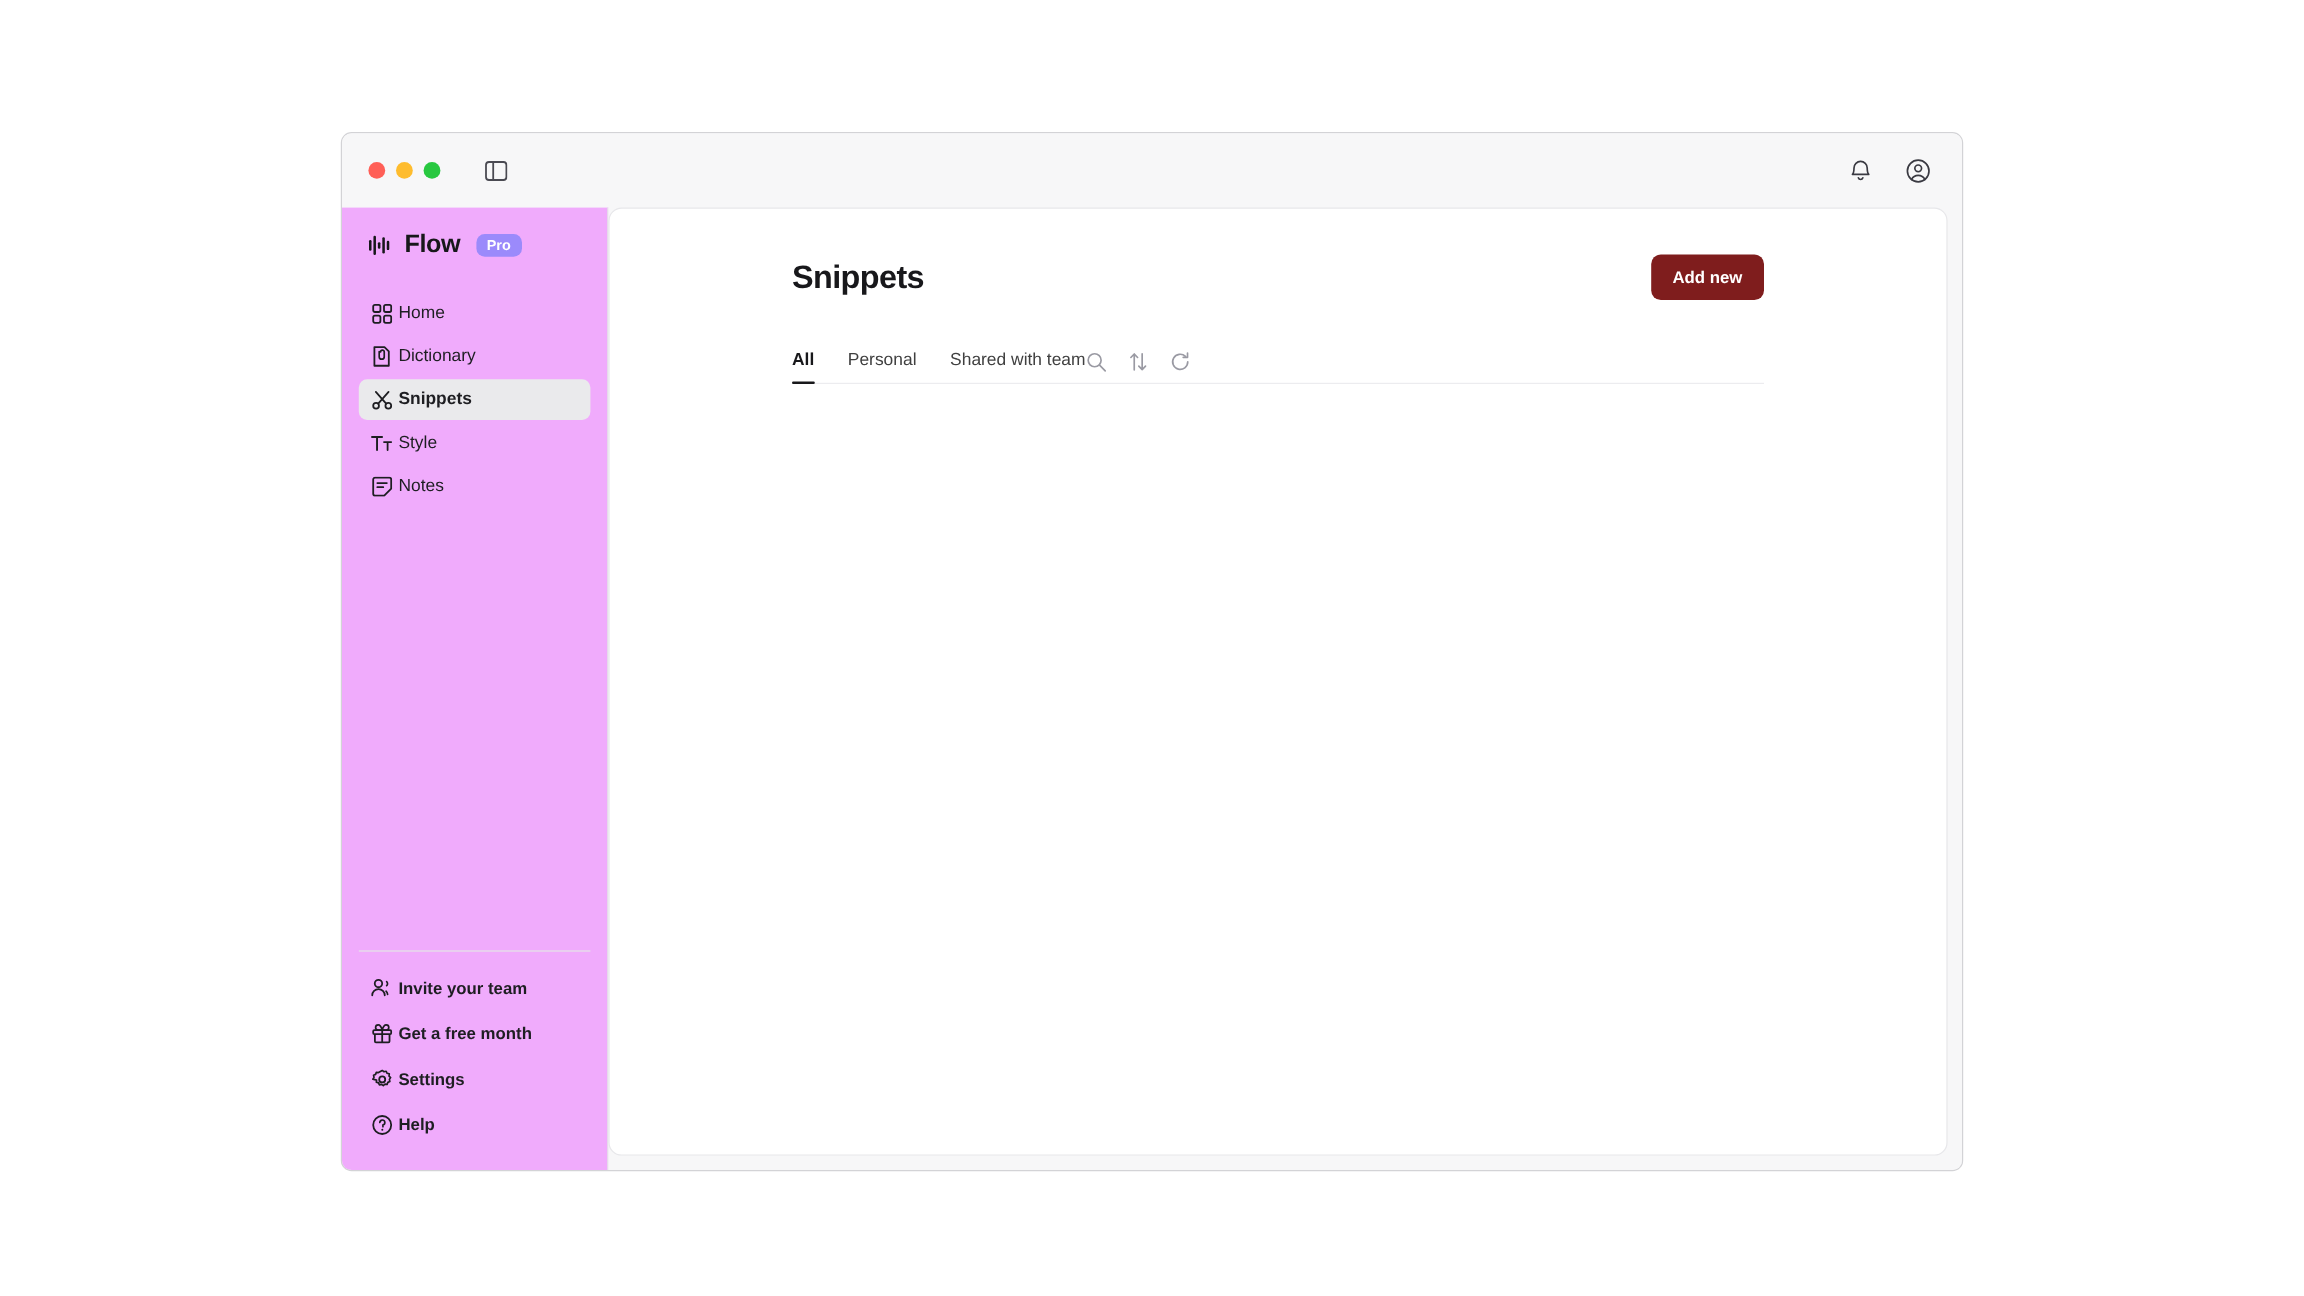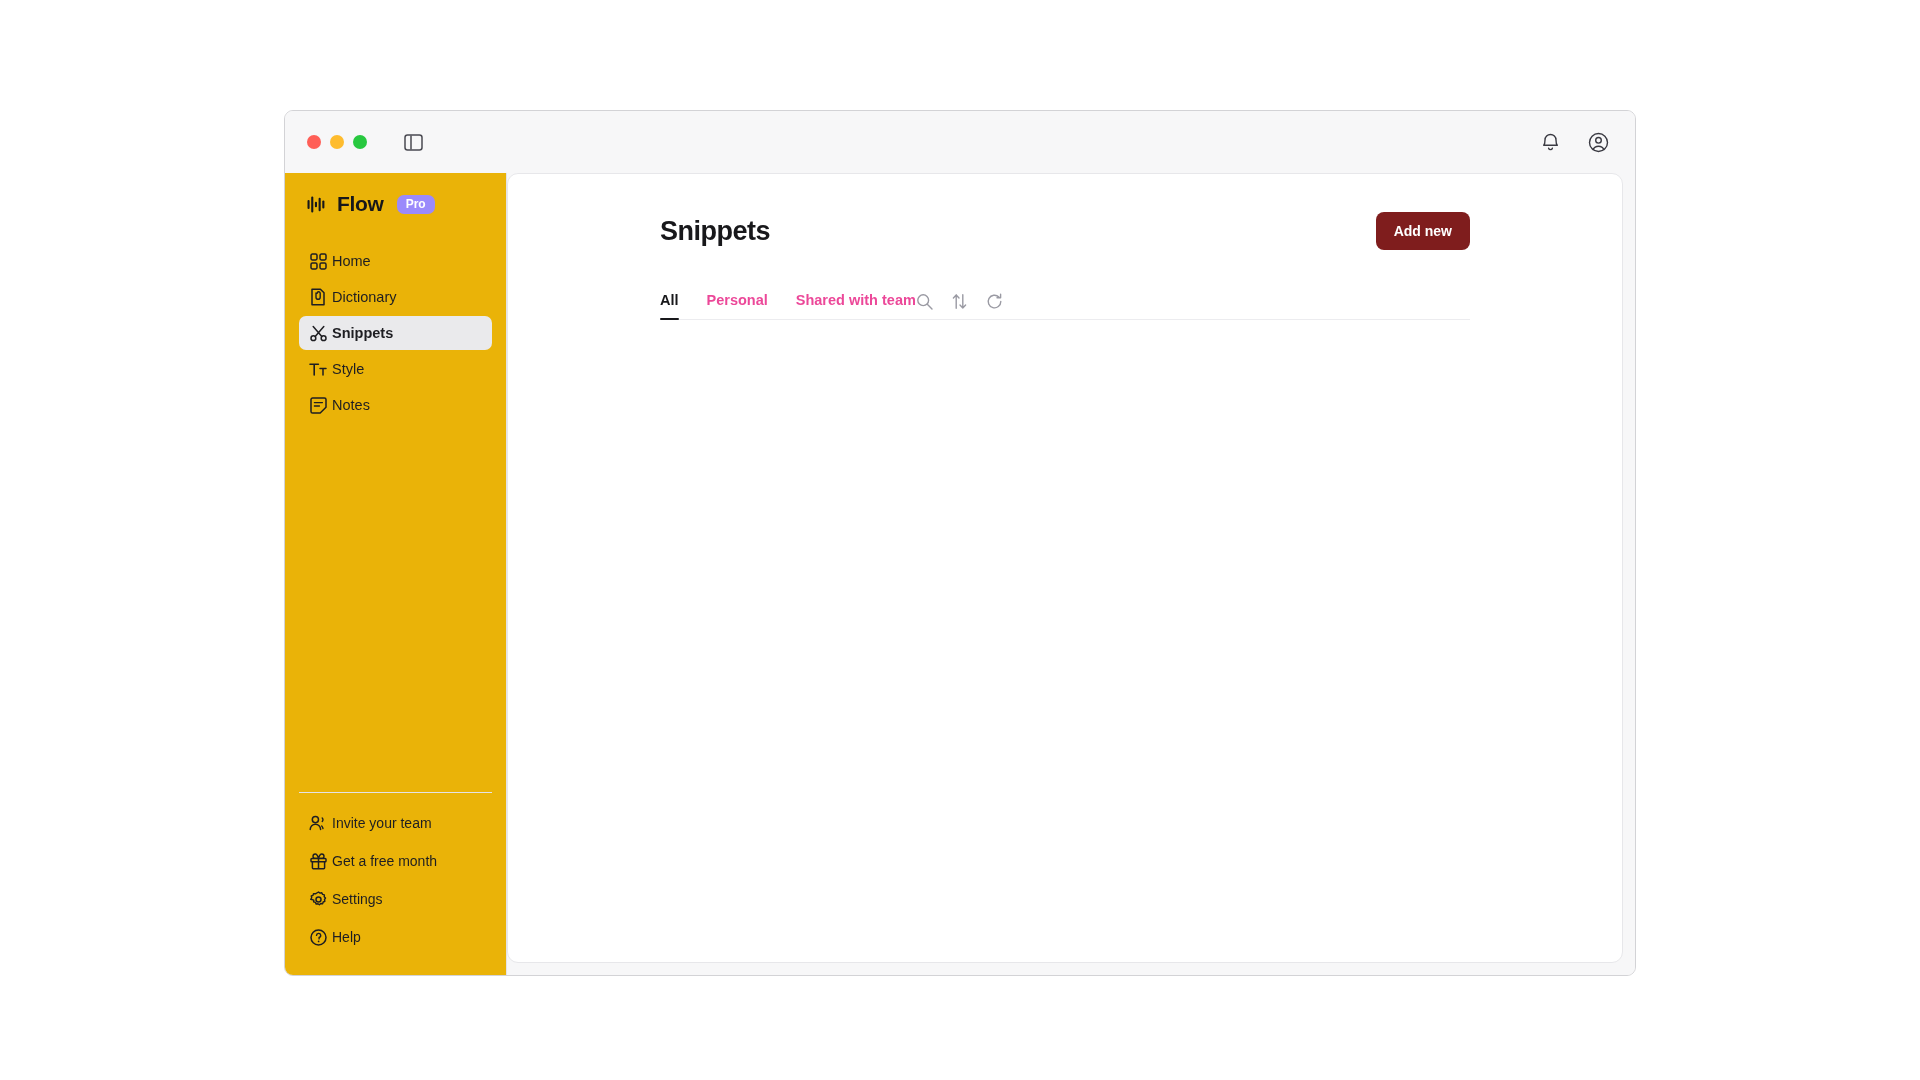--- a/index.html
+++ b/index.html
@@ -46,21 +46,21 @@
   .titlebar-right { margin-left: auto; display: flex; align-items: center; gap: 26px; }
   .tb-icon { width: 22px; height: 22px; display:flex; align-items:center; justify-content:center; }
 
   
   .body { flex: 1; display: flex; min-height: 0; }
 
   
   .sidebar {
     width: 222px;
     flex: 0 0 222px;
-    background: #eab308;
+    background: #f0abfc;
     border-right: 1px solid #e4e4e7;
     display: flex;
     flex-direction: column;
     padding: 0 14px 0 14px;
   }
   .brand {
     display: flex; align-items: center; gap: 9px;
     padding: 8px 0 0 8px;
     height: 54px;
   }
@@ -90,21 +90,21 @@
   }
   .nav-item.active { background: #eaeaec; font-weight: 600; }
   .nav-icon { width: 18px; height: 18px; display:flex; align-items:center; justify-content:center; flex:0 0 18px; }
 
   .spacer { flex: 1; }
   .nav-bottom {
     border-top: 1px solid #e4e4e7;
     padding: 14px 0 22px;
     display: flex; flex-direction: column; gap: 6px;
   }
-  .nav-bottom .nav-item { height: 32px; font-weight: 400; font-size: 14px; }
+  .nav-bottom .nav-item { height: 32px; font-weight: 700; font-size: 14px; }
 
   
   .main-wrap {
     flex: 1; min-width: 0;
     background: #f7f7f8;
     padding: 0 12px 12px 0;
     display: flex;
   }
   .main {
     flex: 1;
@@ -132,21 +132,21 @@
     font-family: "Liberation Sans", sans-serif;
   }
 
   .tabs-row {
     display: flex; align-items: flex-end; justify-content: flex-start;
     border-bottom: 1px solid #ececef;
     margin-bottom: 26px;
   }
   .tabs { display: flex; gap: 28px; }
   .tab {
-    font-size: 14.5px; color: #ec4899; font-weight: 700;
+    font-size: 14.5px; color: #404040; font-weight: 400;
     padding-bottom: 11px;
     position: relative; cursor: pointer;
   }
   .tab.active { color: #18181b; font-weight: 700; }
   .tab.active::after {
     content: ""; position: absolute;
     left: 0; right: 0; bottom: -1px; height: 2.5px;
     background: #18181b; border-radius: 2px;
   }
   .tool-icons { display: flex; gap: 17px; padding-bottom: 9px; }

